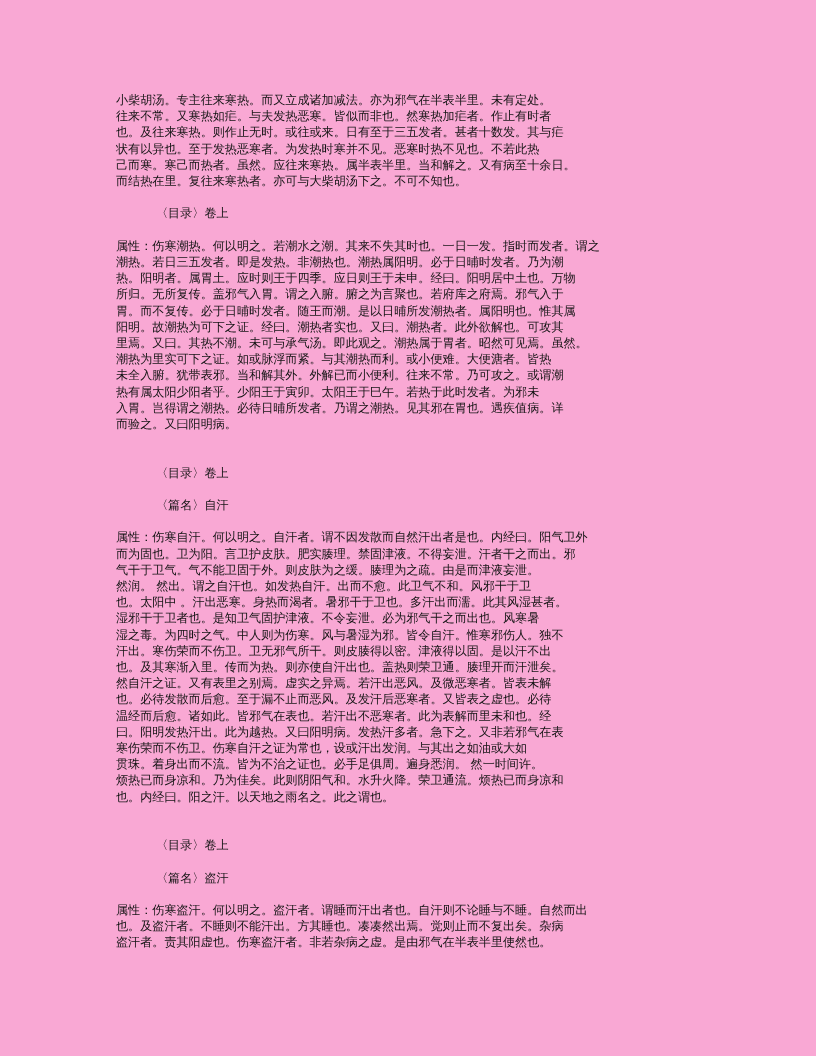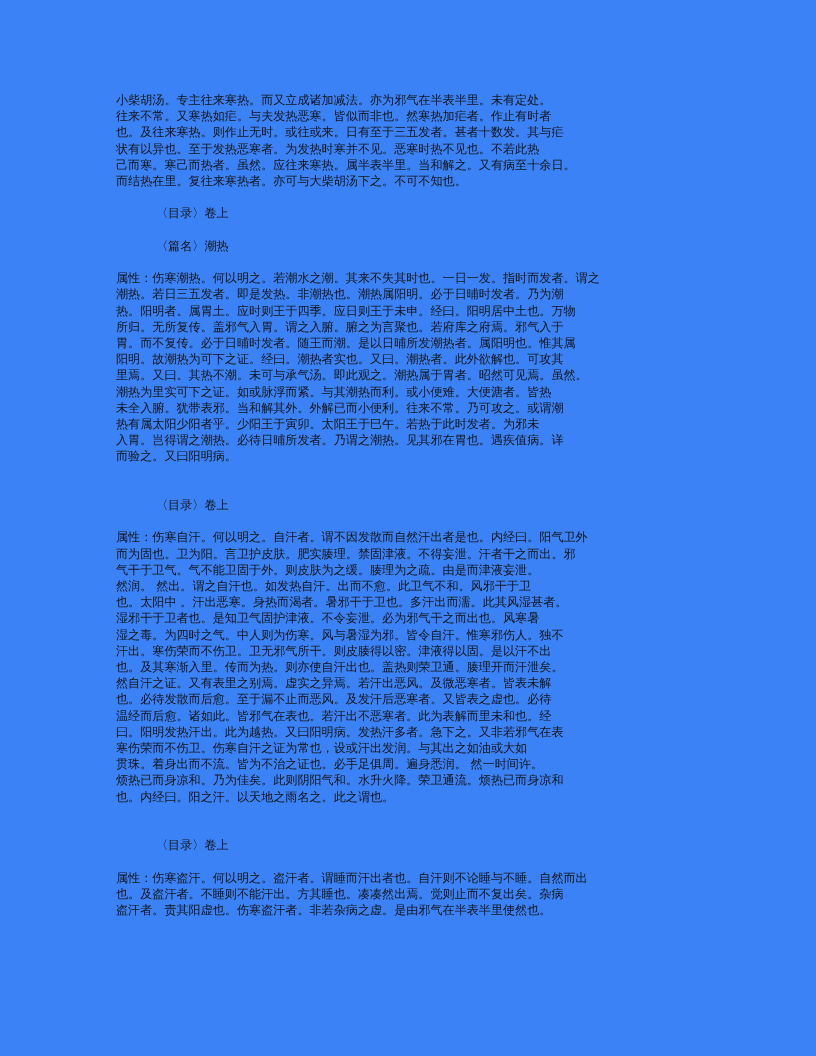--- a/index.html
+++ b/index.html
@@ -48,51 +48,51 @@
     font-size: 12.1px;
   }
   .heading-line {
     display: block;
     margin-left: 40px;
   }
 </style>
 </head>
 <body style="background: rgb(255, 255, 255);">
 
-<div class="page" style="background: #3b82f6;">
+<div class="page" style="background: #f9a8d4;">
   <div class="text-body">
 
     <div class="para" style="color: rgb(20, 20, 20);"><span>小柴胡汤。专主往来寒热。而又立成诸加减法。亦为邪气在半表半里。未有定处。</span>
 <span>往来不常。又寒热如疟。与夫发热恶寒。皆似而非也。然寒热加疟者。作止有时者</span>
 <span>也。及往来寒热。则作止无时。或往或来。日有至于三五发者。甚者十数发。其与疟</span>
 <span>状有以异也。至于发热恶寒者。为发热时寒并不见。恶寒时热不见也。不若此热</span>
 <span>己而寒。寒己而热者。虽然。应往来寒热。属半表半里。当和解之。又有病至十余日。</span>
 <span>而结热在里。复往来寒热者。亦可与大柴胡汤下之。不可不知也。</span></div>
 
     <div class="blank-line"></div>
 
     <div class="para" style="color: rgb(20, 20, 20);"><span class="heading-line">〈目录〉卷上</span>
-<span class="heading-line">〈篇名〉潮热</span>
 <span>属性：伤寒潮热。何以明之。若潮水之潮。其来不失其时也。一日一发。指时而发者。谓之</span>
 <span>潮热。若日三五发者。即是发热。非潮热也。潮热属阳明。必于日晡时发者。乃为潮</span>
 <span>热。阳明者。属胃土。应时则王于四季。应日则王于未申。经曰。阳明居中土也。万物</span>
 <span>所归。无所复传。盖邪气入胃。谓之入腑。腑之为言聚也。若府库之府焉。邪气入于</span>
 <span>胃。而不复传。必于日晡时发者。随王而潮。是以日晡所发潮热者。属阳明也。惟其属</span>
 <span>阳明。故潮热为可下之证。经曰。潮热者实也。又曰。潮热者。此外欲解也。可攻其</span>
 <span>里焉。又曰。其热不潮。未可与承气汤。即此观之。潮热属于胃者。昭然可见焉。虽然。</span>
 <span>潮热为里实可下之证。如或脉浮而紧。与其潮热而利。或小便难。大便溏者。皆热</span>
 <span>未全入腑。犹带表邪。当和解其外。外解已而小便利。往来不常。乃可攻之。或谓潮</span>
 <span>热有属太阳少阳者乎。少阳王于寅卯。太阳王于巳午。若热于此时发者。为邪未</span>
 <span>入胃。岂得谓之潮热。必待日晡所发者。乃谓之潮热。见其邪在胃也。遇疾值病。详</span>
 <span>而验之。又曰阳明病。</span></div>
 
     <div class="blank-line"></div>
     <div class="blank-line"></div>
 
     <div class="para" style="color: rgb(20, 20, 20);"><span class="heading-line">〈目录〉卷上</span>
+<span class="heading-line">〈篇名〉自汗</span>
 <span>属性：伤寒自汗。何以明之。自汗者。谓不因发散而自然汗出者是也。内经曰。阳气卫外</span>
 <span>而为固也。卫为阳。言卫护皮肤。肥实腠理。禁固津液。不得妄泄。汗者干之而出。邪</span>
 <span>气干于卫气。气不能卫固于外。则皮肤为之缓。腠理为之疏。由是而津液妄泄。</span>
 <span>然润。 然出。谓之自汗也。如发热自汗。出而不愈。此卫气不和。风邪干于卫</span>
 <span>也。太阳中 。汗出恶寒。身热而渴者。暑邪干于卫也。多汗出而濡。此其风湿甚者。</span>
 <span>湿邪干于卫者也。是知卫气固护津液。不令妄泄。必为邪气干之而出也。风寒暑</span>
 <span>湿之毒。为四时之气。中人则为伤寒。风与暑湿为邪。皆令自汗。惟寒邪伤人。独不</span>
 <span>汗出。寒伤荣而不伤卫。卫无邪气所干。则皮腠得以密。津液得以固。是以汗不出</span>
 <span>也。及其寒渐入里。传而为热。则亦使自汗出也。盖热则荣卫通。腠理开而汗泄矣。</span>
 <span>然自汗之证。又有表里之别焉。虚实之异焉。若汗出恶风。及微恶寒者。皆表未解</span>
@@ -101,18 +101,19 @@
 <span>曰。阳明发热汗出。此为越热。又曰阳明病。发热汗多者。急下之。又非若邪气在表</span>
 <span>寒伤荣而不伤卫。伤寒自汗之证为常也，设或汗出发润。与其出之如油或大如</span>
 <span>贯珠。着身出而不流。皆为不治之证也。必手足俱周。遍身悉润。 然一时间许。</span>
 <span>烦热已而身凉和。乃为佳矣。此则阴阳气和。水升火降。荣卫通流。烦热已而身凉和</span>
 <span>也。内经曰。阳之汗。以天地之雨名之。此之谓也。</span></div>
 
     <div class="blank-line"></div>
     <div class="blank-line"></div>
 
     <div class="para" style="color: rgb(20, 20, 20);"><span class="heading-line">〈目录〉卷上</span>
+<span class="heading-line">〈篇名〉盗汗</span>
 <span>属性：伤寒盗汗。何以明之。盗汗者。谓睡而汗出者也。自汗则不论睡与不睡。自然而出</span>
 <span>也。及盗汗者。不睡则不能汗出。方其睡也。凑凑然出焉。觉则止而不复出矣。杂病</span>
 <span>盗汗者。责其阳虚也。伤寒盗汗者。非若杂病之虚。是由邪气在半表半里使然也。</span></div>
 
   </div>
 </div>
 
 </body></html>

